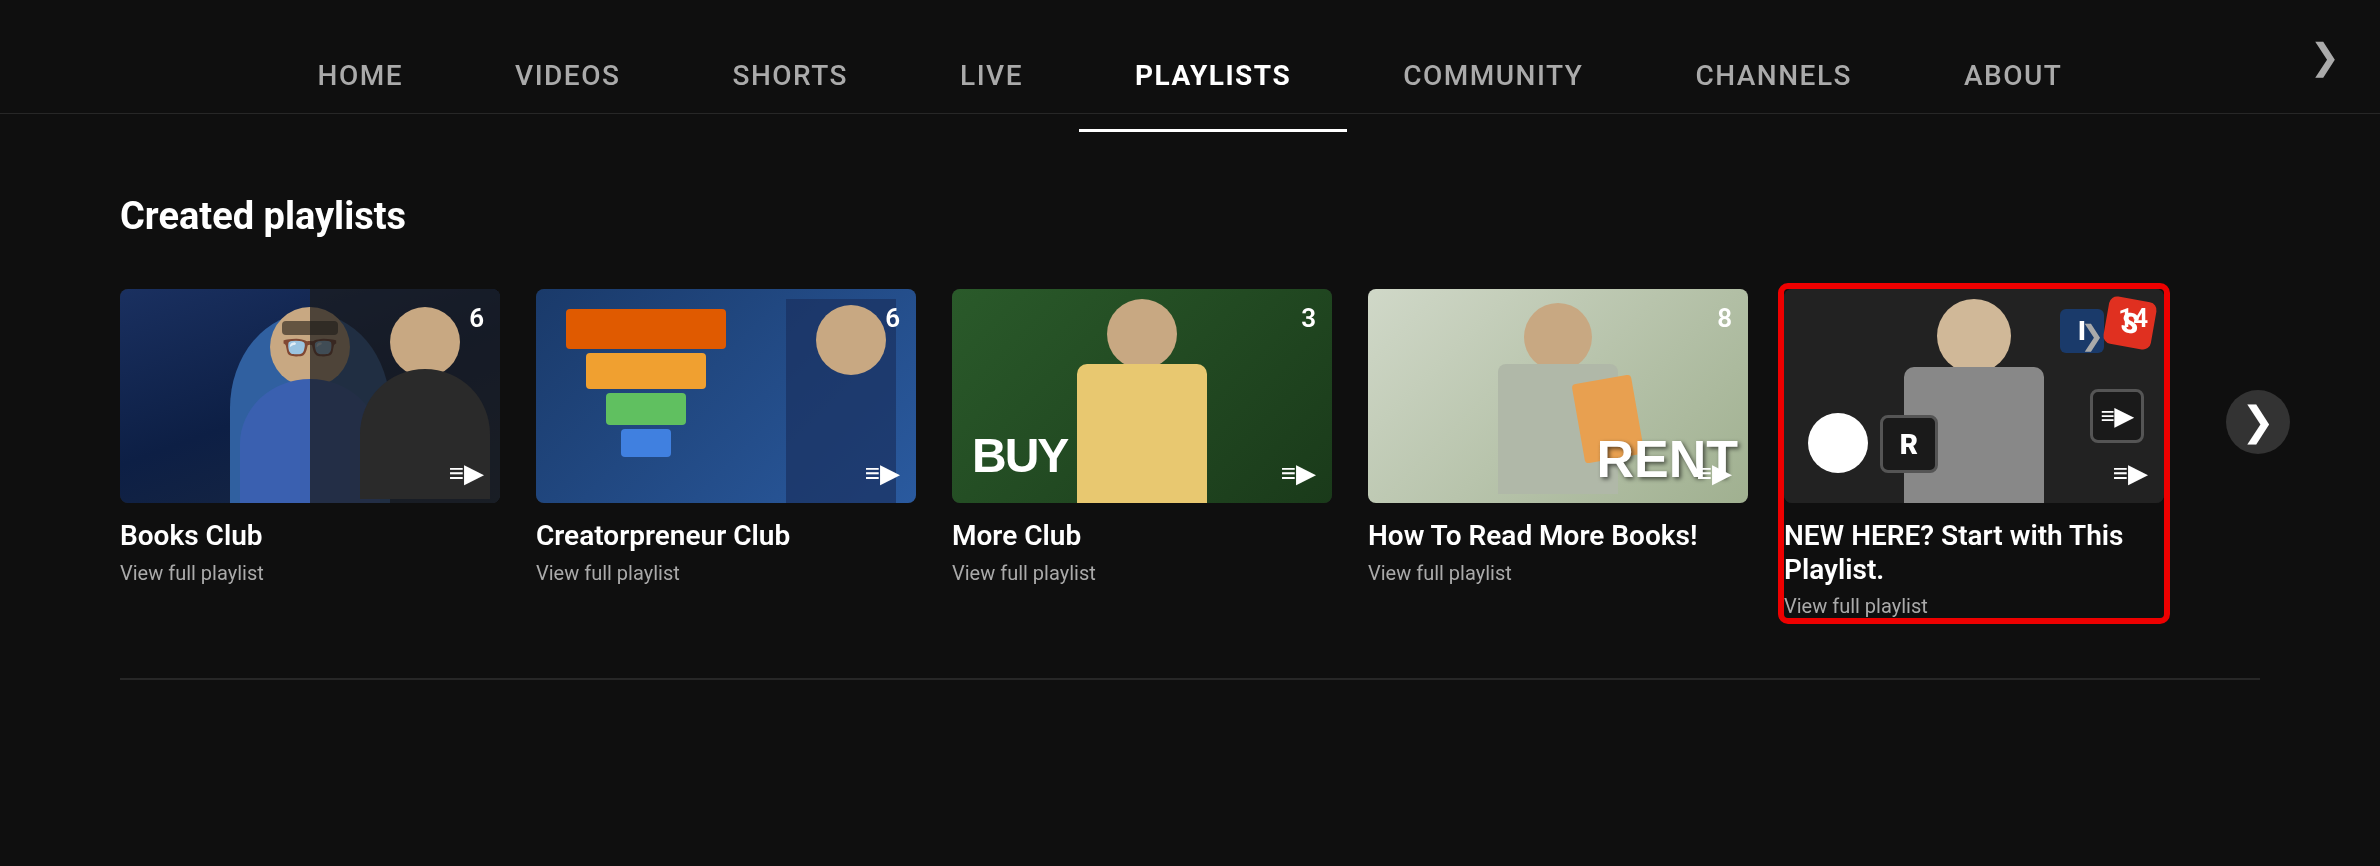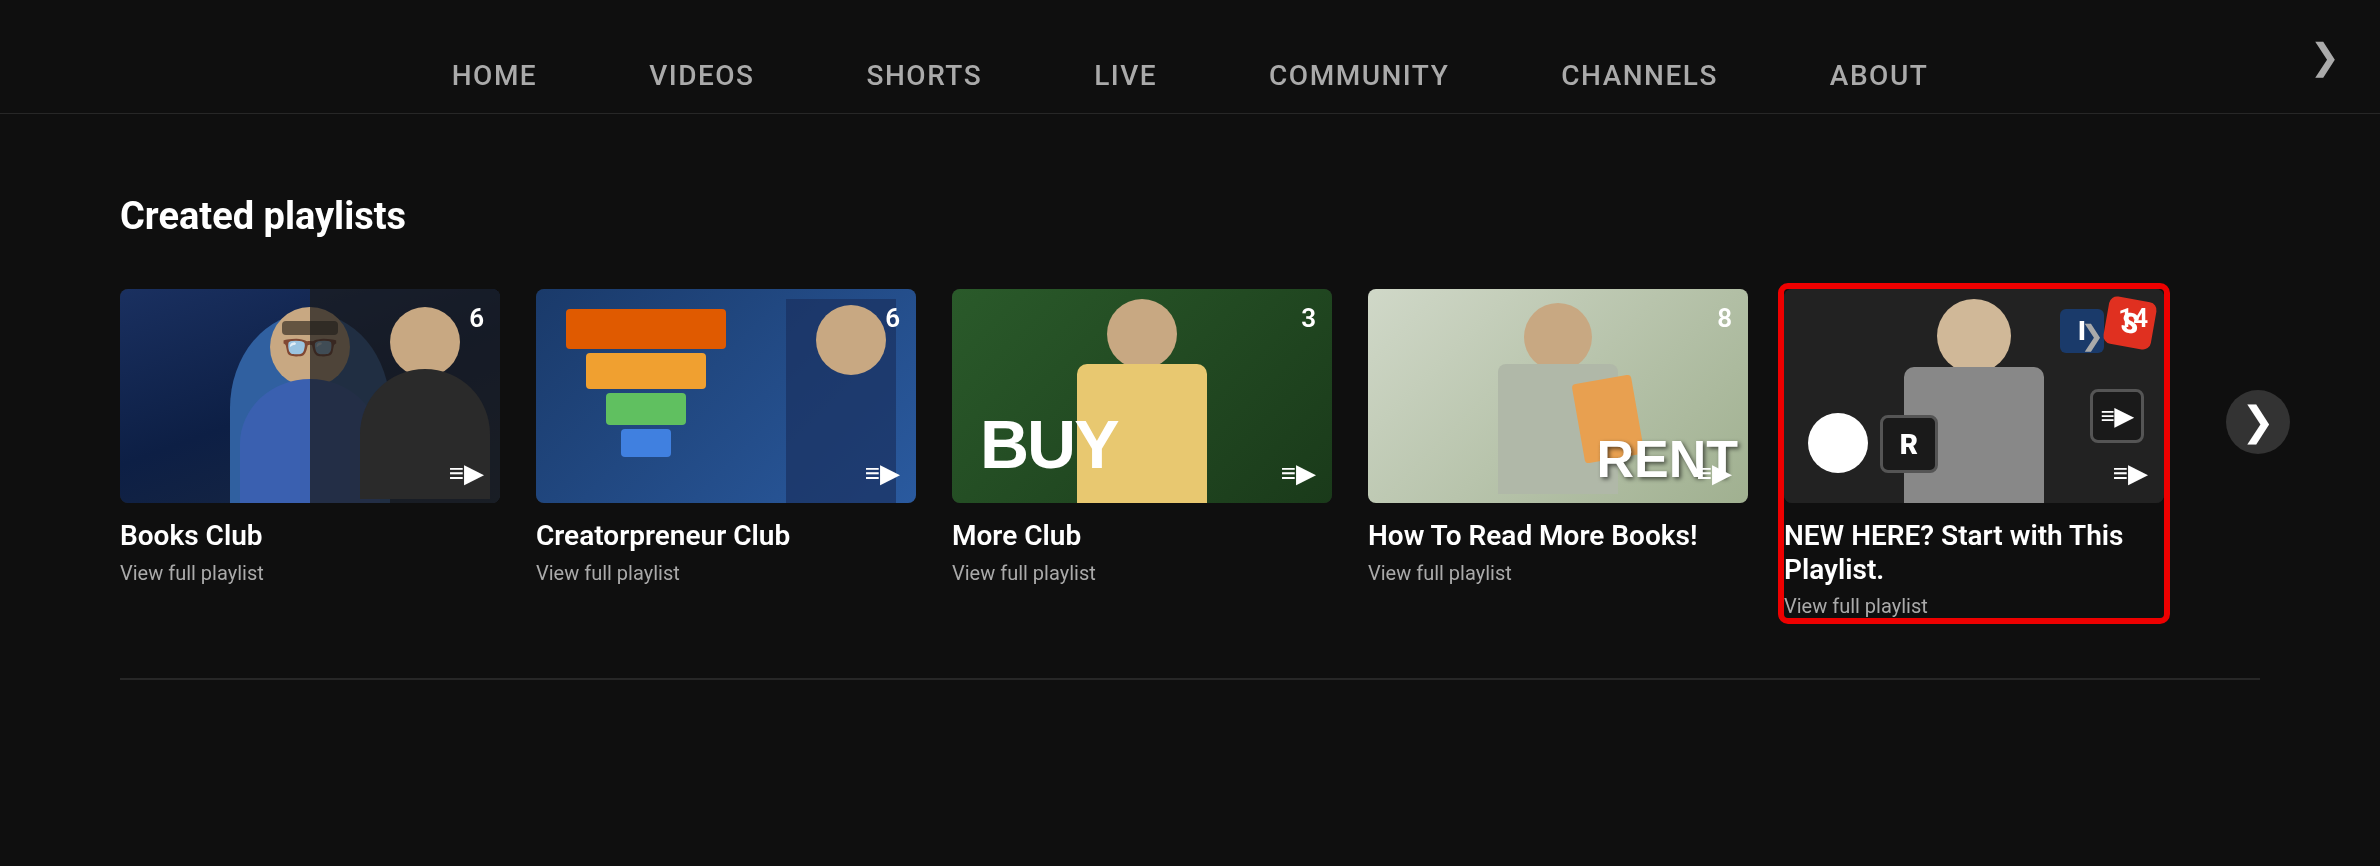--- a/index.html
+++ b/index.html
@@ -196,20 +196,23 @@
     </div>
     <div class="nav-item">
       <span>VIDEOS</span>
     </div>
     <div class="nav-item">
       <span>SHORTS</span>
     </div>
     <div class="nav-item">
       <span>LIVE</span>
     </div>
+    <div class="nav-item active">
+      <span>PLAYLISTS</span>
+    </div>
     <div class="nav-item">
       <span>COMMUNITY</span>
     </div>
     <div class="nav-item">
       <span>CHANNELS</span>
     </div>
     <div class="nav-item">
       <span>ABOUT</span>
     </div>
   </div>
@@ -263,21 +266,21 @@
       <div class="playlist-sub">View full playlist</div>
     </div>
 
     <div class="playlist-card">
       <div class="thumb-wrapper">
         <div style="width:100%;height:100%;background:linear-gradient(135deg,#2a5a2a 0%,#1a3a1a 100%);position:relative;overflow:hidden;">
 
           <div style="position:absolute;top:10px;left:50%;transform:translateX(-50%);width:70px;height:70px;border-radius:50%;background:#c8a882;"></div>
           <div style="position:absolute;top:75px;left:50%;transform:translateX(-50%);width:130px;height:150px;background:#e8c870;border-radius:10px 10px 0 0;"></div>
 
-          <div style="position:absolute;bottom:20px;left:20px;font-size:68px;font-weight:900;color:#fff;font-family:Arial;letter-spacing:-2px;margin-left:8px;">BUY</div>
+          <div style="position:absolute;bottom:20px;left:20px;font-size:48px;font-weight:900;color:#fff;font-family:Arial;letter-spacing:-2px;">BUY</div>
         </div>
         <span class="thumb-count">3</span>
         <span class="thumb-queue">≡▶</span>
       </div>
       <div class="playlist-name">More Club</div>
       <div class="playlist-sub">View full playlist</div>
     </div>
 
     <div class="playlist-card">
       <div class="thumb-wrapper">

